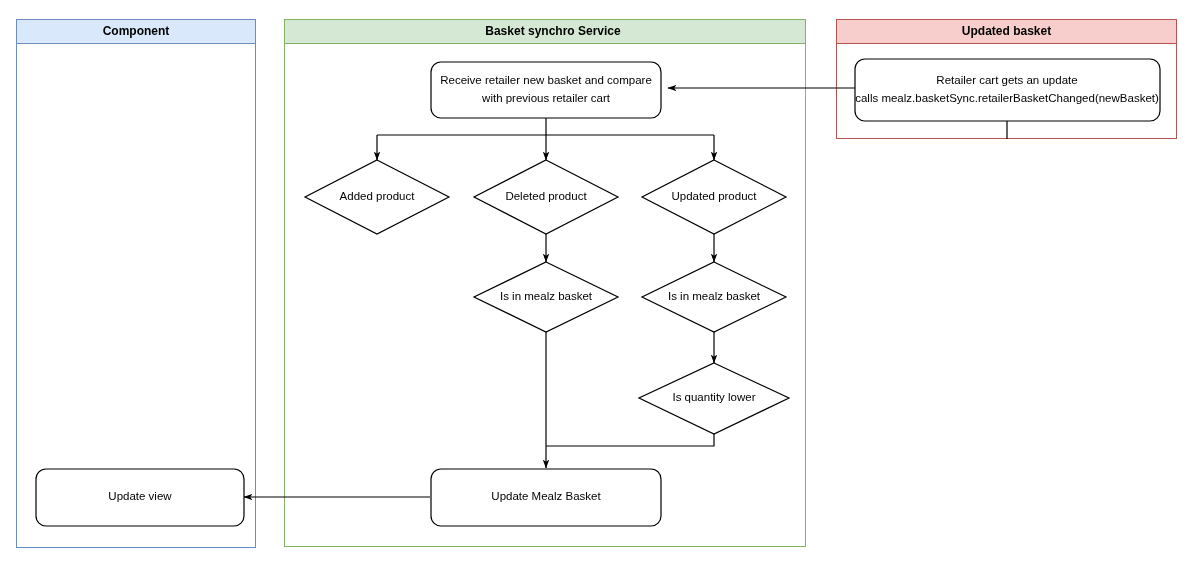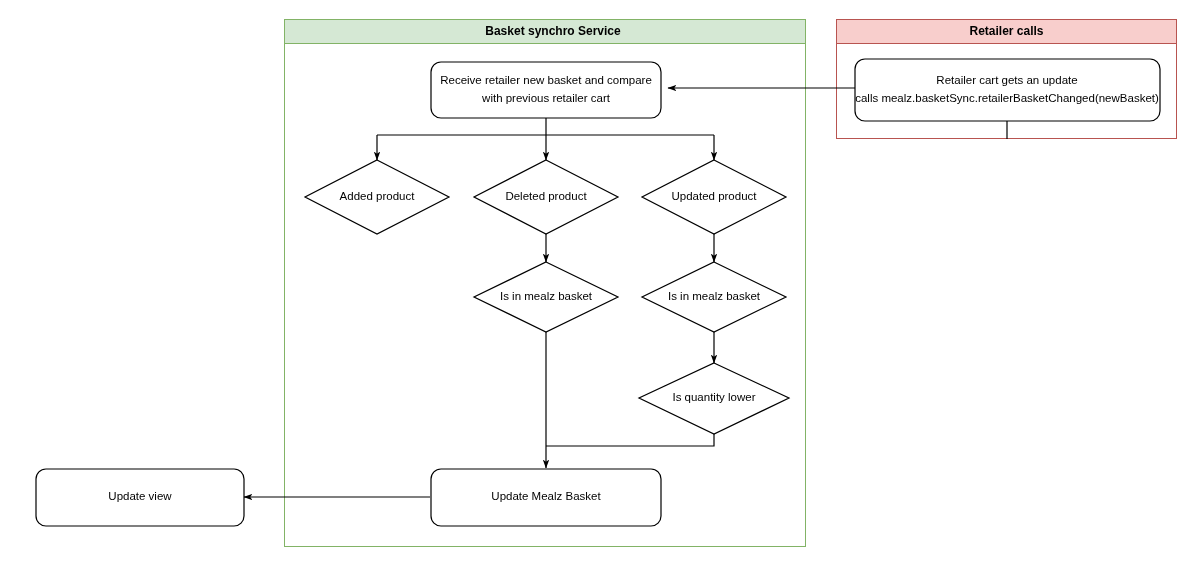--- a/index.html
+++ b/index.html
@@ -67,27 +67,30 @@
     fill: #000000;
     text-anchor: middle;
     dominant-baseline: middle;
   }
 </style>
 </head>
 <body>
 
 <div id="canvas">
 
+  <div class="swimlane lane-component" style="left:16px; top:19px; width:240px; height:529px;">
+    <div class="swimlane-header">Component</div>
+  </div>
 
   <div class="swimlane lane-service" style="left:284px; top:19px; width:522px; height:528px;">
     <div class="swimlane-header">Basket synchro Service</div>
   </div>
 
   <div class="swimlane lane-retailer" style="left:836px; top:19px; width:341px; height:120px;">
-    <div class="swimlane-header">Retailer calls</div>
+    <div class="swimlane-header">Updated basket</div>
   </div>
 
   <svg id="flow" viewBox="0 0 1193 564">
     <defs>
       <marker id="arrow" markerWidth="10" markerHeight="10" refX="8.4" refY="3.2" orient="auto" markerUnits="userSpaceOnUse">
         <path d="M0,0 L9,3.2 L0,6.4 L2.2,3.2 Z" fill="#000000"></path>
       </marker>
     </defs>
 
     <g>

